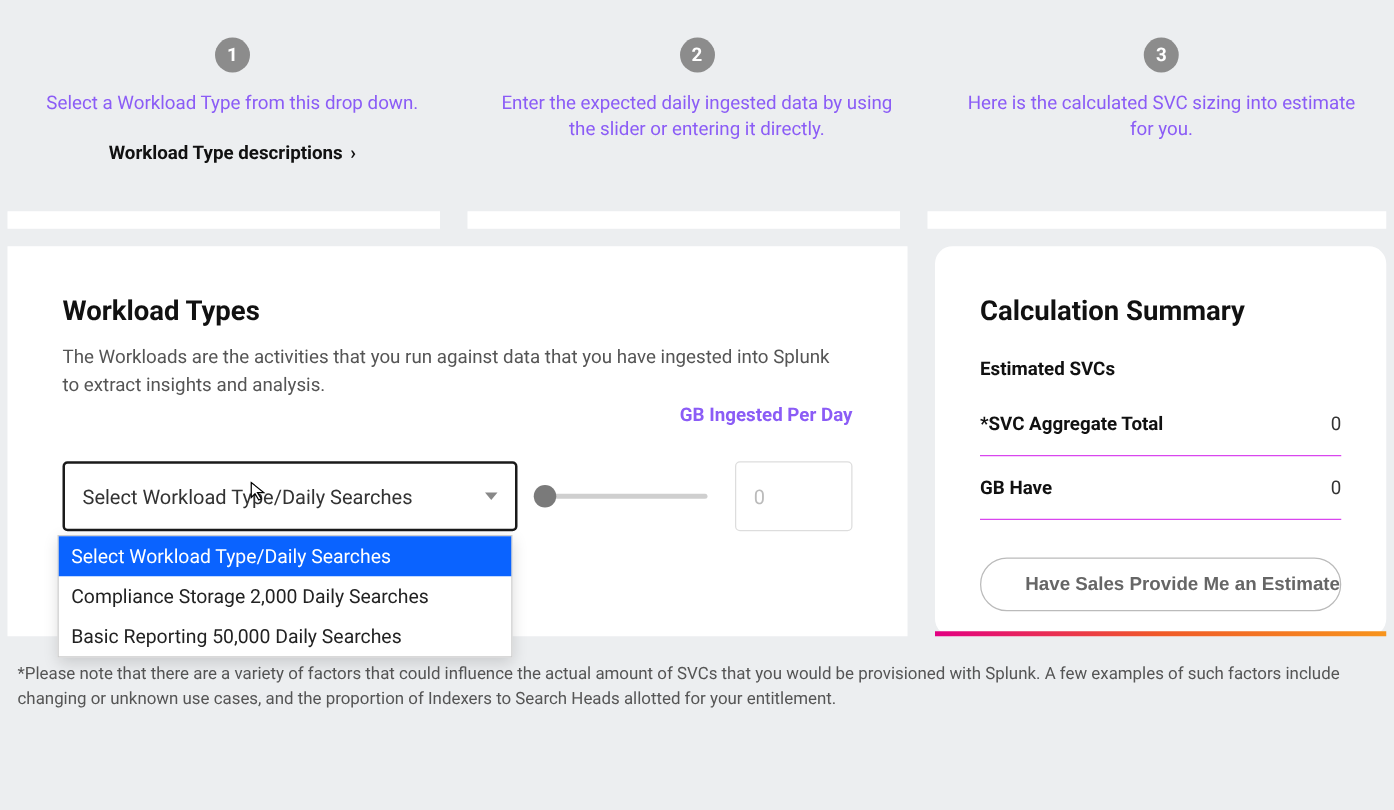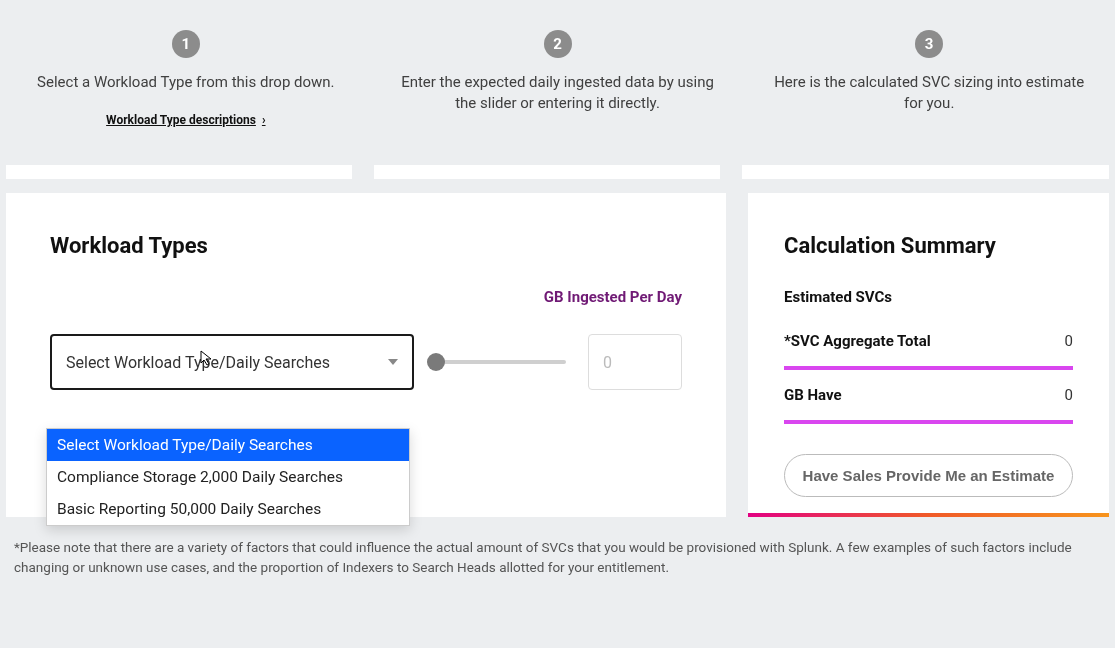--- a/index.html
+++ b/index.html
@@ -28,32 +28,31 @@
     width: 28px;
     height: 28px;
     border-radius: 50%;
     background: #8c8c8c;
     color: #fff;
     font-weight: 700;
     font-size: 15px;
     margin-bottom: 14px;
   }
   .step-text {
-    color: #404040;
+    color: #8b5cf6;
     font-size: 15px;
     line-height: 1.4;
   }
   .wt-desc-link {
     text-align: center;
     font-weight: 700;
-    font-size: 12px;
+    font-size: 15px;
     color: #111;
     margin-top: 20px;
     cursor: pointer;
-    text-decoration: underline;
   }
   .wt-desc-link .chev {
     font-weight: 700;
     margin-left: 6px;
   }
 
   .thin-boxes {
     display: flex;
     gap: 22px;
     padding: 0 6px;
@@ -77,45 +76,46 @@
     background: #fff;
     flex: 0 0 714px;
     padding: 40px 44px 80px 44px;
     position: relative;
   }
   .right-card {
     background: #fff;
     flex: 1;
     padding: 40px 36px 20px 36px;
     position: relative;
+    border-radius: 14px;
   }
   .right-card::after {
     content: "";
     position: absolute;
     left: 0; right: 0; bottom: 0;
     height: 4px;
     background: linear-gradient(90deg, #e20082 0%, #f05a28 50%, #f7941d 100%);
   }
   h2 {
     font-size: 22px;
     font-weight: 700;
     color: #111;
-    margin-bottom: 30px;
+    margin-bottom: 12px;
   }
   .workload-desc {
     font-size: 15px;
     color: #555;
     line-height: 1.5;
     max-width: 620px;
   }
   .gb-label {
     text-align: right;
     font-weight: 700;
     font-size: 15px;
-    color: #701a75;
+    color: #8b5cf6;
     margin-top: 4px;
   }
 
   .controls-row {
     display: flex;
     align-items: center;
     gap: 22px;
     margin-top: 28px;
   }
   .select-box {
@@ -214,32 +214,32 @@
     font-weight: 700;
     font-size: 15px;
     color: #111;
     margin-bottom: 10px;
     margin-top: 24px;
   }
   .calc-row {
     display: flex;
     justify-content: space-between;
     align-items: center;
-    border-bottom: 4px solid #d946ef;
+    border-bottom: 1px solid #d946ef;
     padding: 16px 0;
     font-size: 15px;
   }
   .calc-row .label { font-weight: 700; color: #111; }
   .calc-row .value { color: #333; }
   .estimate-btn {
     margin-top: 30px;
     border: 1px solid #bbb;
     border-radius: 28px;
     padding: 12px 0;
-    text-align: center;
+    text-align: right;
     font-weight: 600;
     color: #666;
     font-size: 15px;
     cursor: pointer;
     width: 100%;
     background: #fff;
   }
 
   .footnote {
     padding: 20px 14px 0 14px;
@@ -273,20 +273,21 @@
 
 <div class="thin-boxes">
   <div class="thin-box a"></div>
   <div class="thin-box b"></div>
   <div class="thin-box c"></div>
 </div>
 
 <div class="main-row">
   <div class="left-card">
     <h2>Workload Types</h2>
+    <p class="workload-desc">The Workloads are the activities that you run against data that you have ingested into Splunk to extract insights and analysis.</p>
     <div class="gb-label">GB Ingested Per Day</div>
 
     <div class="controls-row">
       <div class="select-box">
         <span>Select Workload Type/Daily Searches</span>
         <span class="select-caret"></span>
         <svg class="cursor-arrow" width="16" height="16">
             <path d="M1 1 L1 13 L4 10 L7 15 L9 14 L6 9 L11 9 Z" fill="#fff" stroke="#000" stroke-width="1"></path>
           </svg>
       </div>

